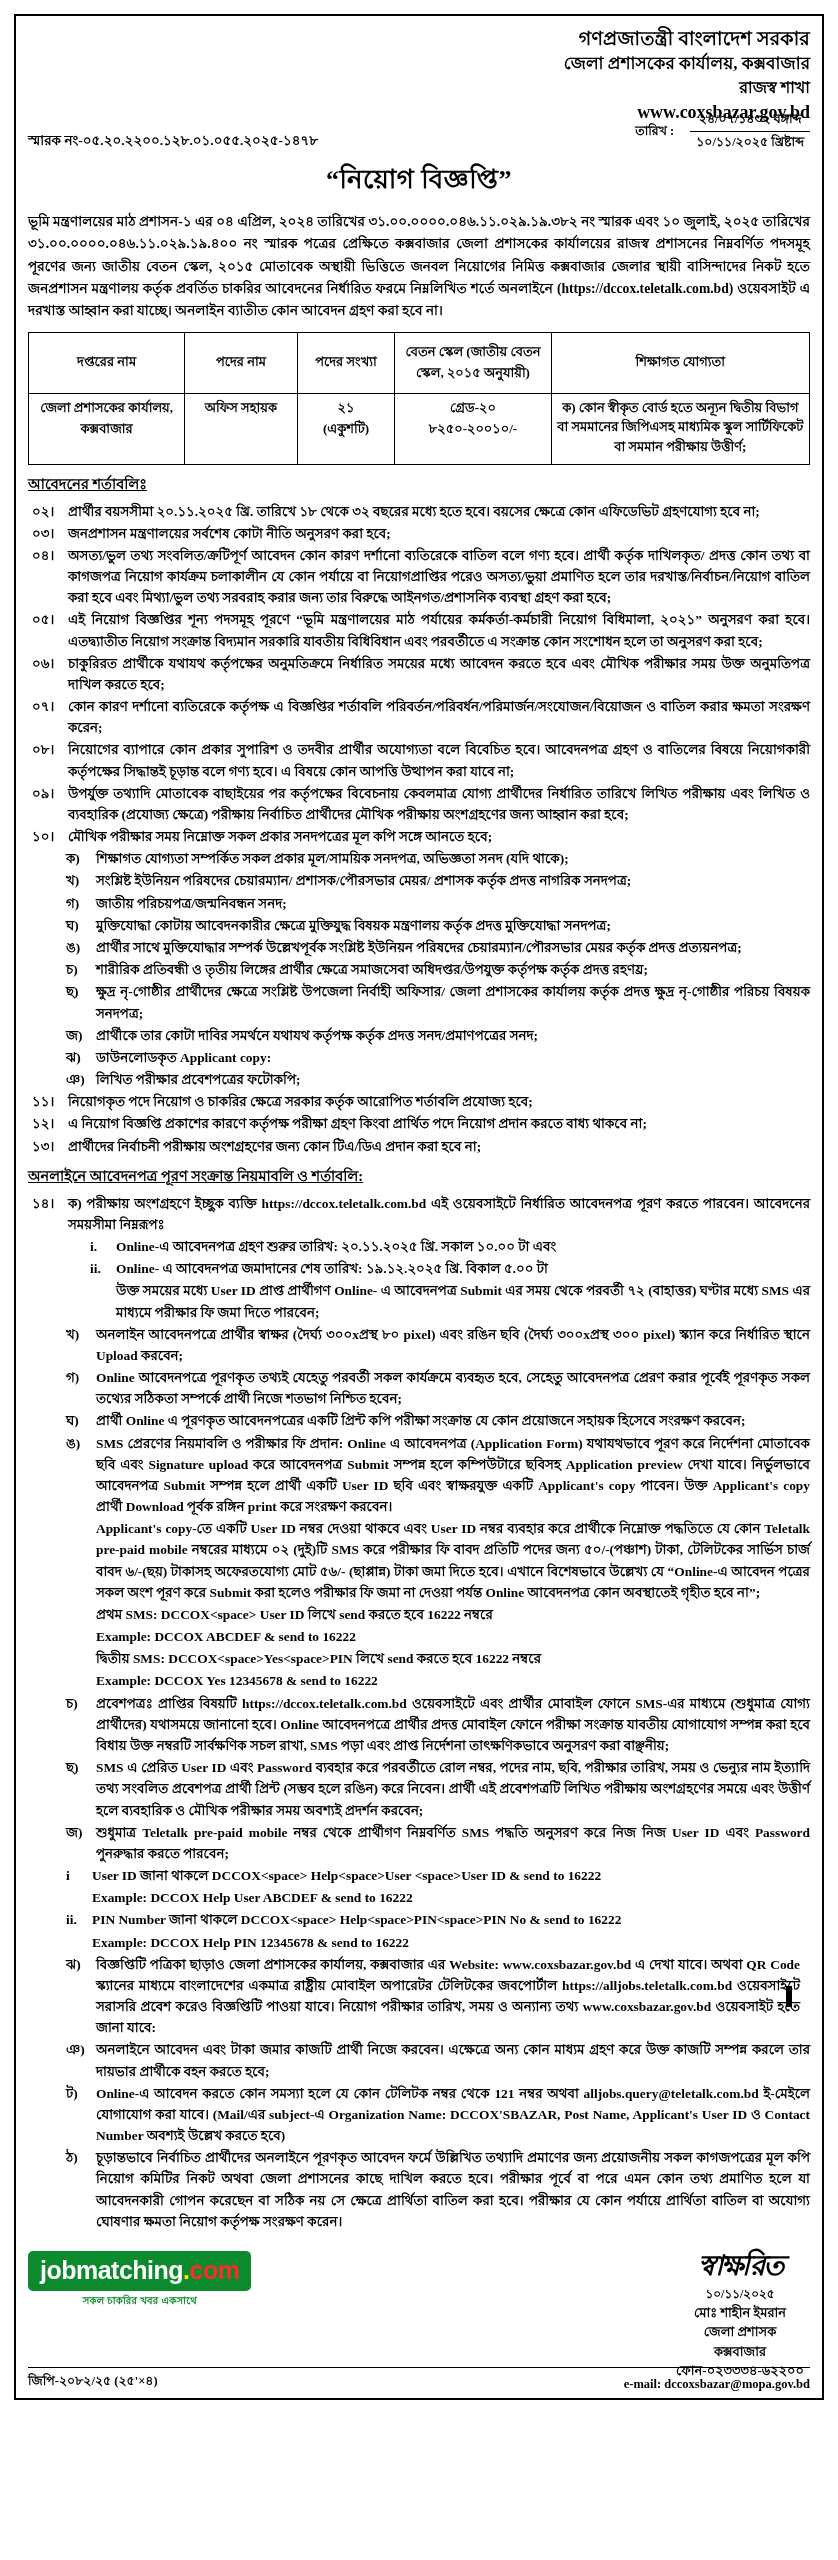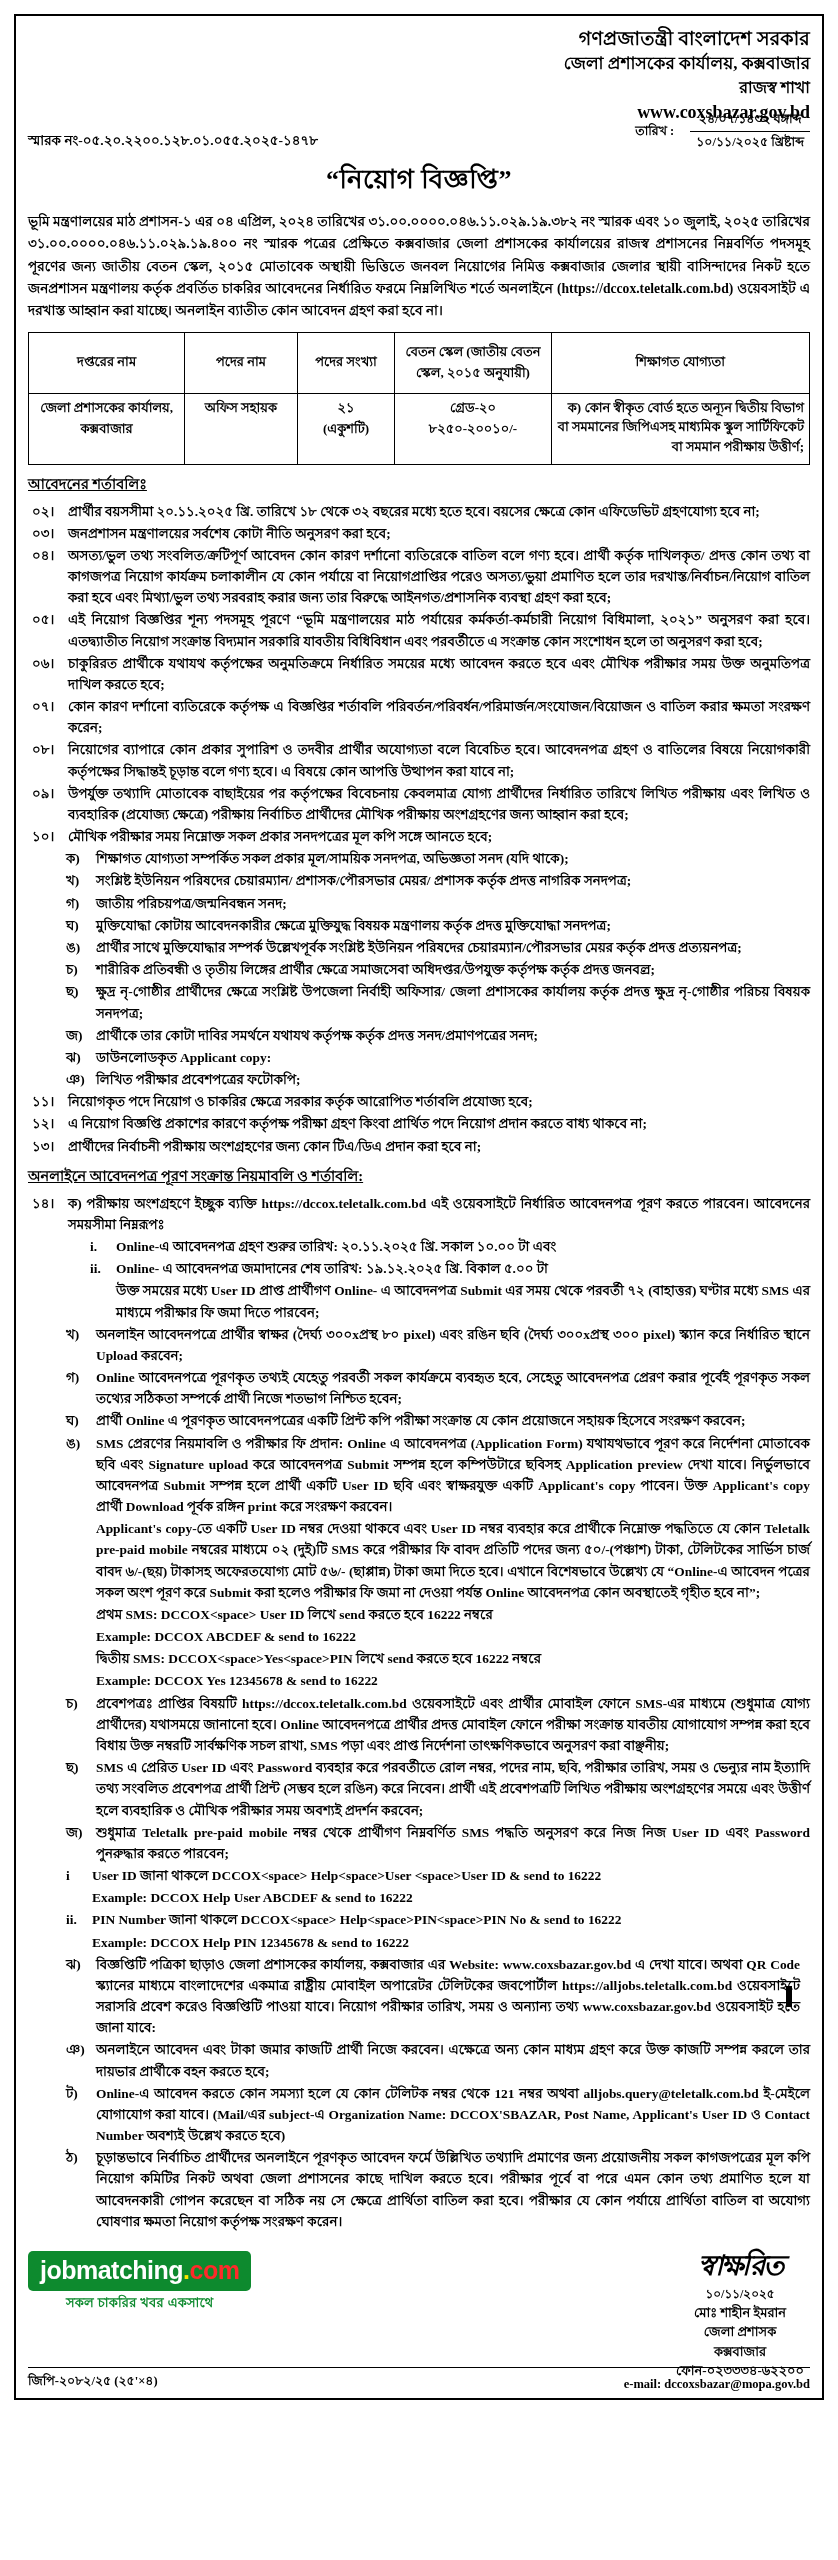--- a/index.html
+++ b/index.html
@@ -52,21 +52,21 @@
   table.job{
     width:100%; border-collapse:collapse; margin:10px 0 8px 0;
     table-layout:fixed;
   }
   table.job th, table.job td{
     border:1.4px solid #000; padding:4px 5px;
     font-size:13px; font-weight:bold; vertical-align:top;
   }
   table.job th{ text-align:center; height:52px; vertical-align:middle;}
   table.job td.c{ text-align:center; }
-  table.job td.l{ text-align:right; line-height:1.5; }
+  table.job td.l{ text-align:center; line-height:1.5; }
   table.job td{ height:62px; }
   .col1{width:20%;} .col2{width:14%;} .col3{width:12%;} .col4{width:20%;} .col5{width:34%;}
   
   .sec-head{
     font-size:14.5px; font-weight:bold; text-decoration:underline;
     margin:8px 0 4px 0;
   }
   .row{
     display:flex; align-items:flex-start;
     font-size:13.4px; line-height:1.58; font-weight:bold;
@@ -100,21 +100,21 @@
     display:inline-block;
     background:#0d8a2e; color:#fff;
     font-family:"Liberation Sans",sans-serif;
     font-weight:bold; font-size:25px;
     padding:5px 12px 6px 12px; border-radius:5px;
     letter-spacing:-.5px;
   }
   .logo .dot{ color:#ffe600; }
   .logo .com{ color:#ff2a2a; }
   .logo-sub{
-    font-size:13px; color:#0d8a2e; font-weight:bold;
+    font-size:10px; color:#0d8a2e; font-weight:bold;
     text-align:center; margin-top:2px; letter-spacing:.2px;
     font-family:"Liberation Sans",sans-serif;
   }
   .sign-block{
     position:absolute; right:6px; top:-6px; text-align:center;
     font-size:13px; font-weight:bold; line-height:1.5;
   }
   .sign-scribble{
     font-family:"Liberation Serif",serif; font-size:28px;
     font-style:italic; letter-spacing:-2px; margin-bottom:-2px;
@@ -237,21 +237,21 @@
       <div class="row">
         <span class="num w30">ঘ)</span>
         <span class="txt">মুক্তিযোদ্ধা কোটায় আবেদনকারীর ক্ষেত্রে মুক্তিযুদ্ধ বিষয়ক মন্ত্রণালয় কর্তৃক প্রদত্ত মুক্তিযোদ্ধা সনদপত্র;</span>
       </div>
       <div class="row">
         <span class="num w30">ঙ)</span>
         <span class="txt">প্রার্থীর সাথে মুক্তিযোদ্ধার সম্পর্ক উল্লেখপূর্বক সংশ্লিষ্ট ইউনিয়ন পরিষদের চেয়ারম্যান/পৌরসভার মেয়র কর্তৃক প্রদত্ত প্রত্যয়নপত্র;</span>
       </div>
       <div class="row">
         <span class="num w30">চ)</span>
-        <span class="txt">শারীরিক প্রতিবন্ধী ও তৃতীয় লিঙ্গের প্রার্থীর ক্ষেত্রে সমাজসেবা অধিদপ্তর/উপযুক্ত কর্তৃপক্ষ কর্তৃক প্রদত্ত জনবল্র;</span>
+        <span class="txt">শারীরিক প্রতিবন্ধী ও তৃতীয় লিঙ্গের প্রার্থীর ক্ষেত্রে সমাজসেবা অধিদপ্তর/উপযুক্ত কর্তৃপক্ষ কর্তৃক প্রদত্ত রহণয্র;</span>
       </div>
       <div class="row">
         <span class="num w30">ছ)</span>
         <span class="txt">ক্ষুদ্র নৃ-গোষ্ঠীর প্রার্থীদের ক্ষেত্রে সংশ্লিষ্ট উপজেলা নির্বাহী অফিসার/ জেলা প্রশাসকের কার্যালয় কর্তৃক প্রদত্ত ক্ষুদ্র নৃ-গোষ্ঠীর পরিচয় বিষয়ক সনদপত্র;</span>
       </div>
       <div class="row">
         <span class="num w30">জ)</span>
         <span class="txt">প্রার্থীকে তার কোটা দাবির সমর্থনে যথাযথ কর্তৃপক্ষ কর্তৃক প্রদত্ত সনদ/প্রমাণপত্রের সনদ;</span>
       </div>
       <div class="row">

